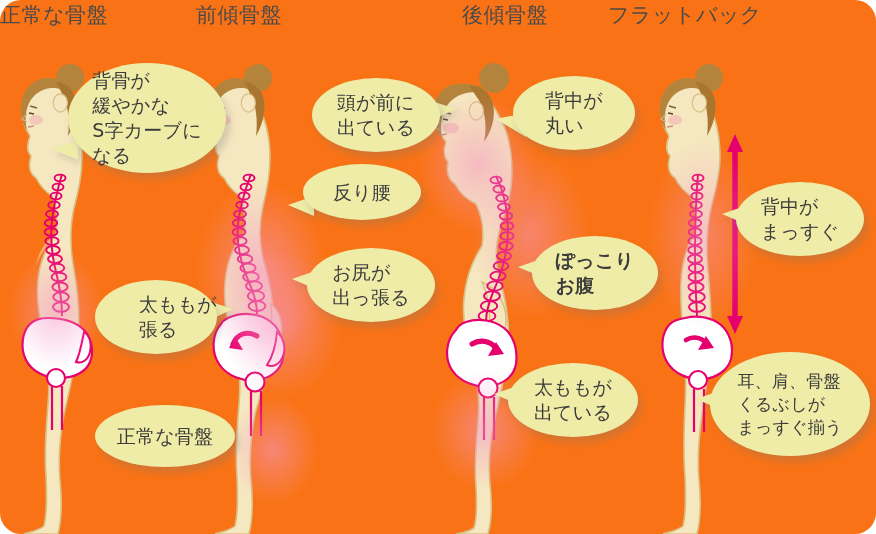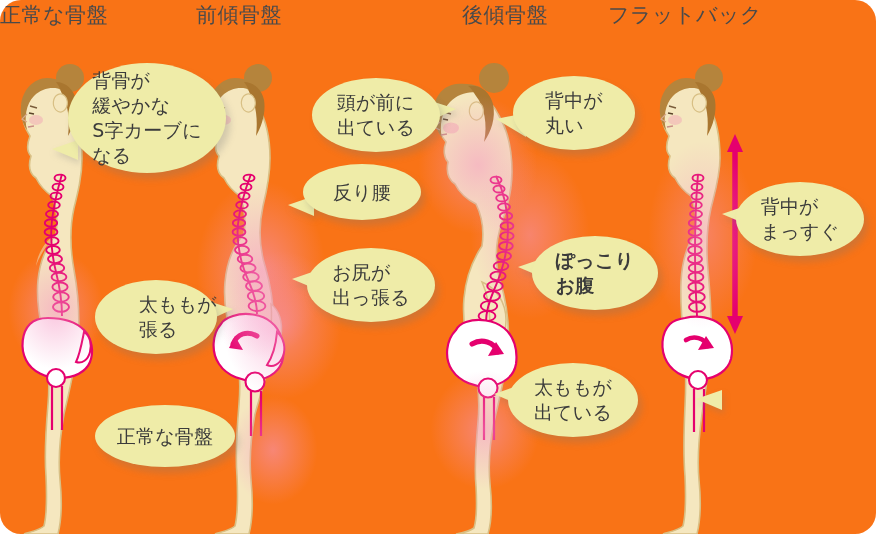--- a/index.html
+++ b/index.html
@@ -418,14 +418,19 @@
   <div class="bubble" style="left:508px; top:363px; width:130px; height:74px;">
     <span class="btxt">太ももが
 出ている</span>
   </div>
 
   <div class="bubble" style="left:736px; top:182px; width:128px; height:74px;">
     <span class="btxt">背中が
 まっすぐ</span>
   </div>
 
+  <div class="bubble" style="left:710px; top:352px; width:160px; height:104px;">
+    <span class="btxt" style="font-size:17px; line-height:23px;">耳、肩、骨盤
+くるぶしが
+まっすぐ揃う</span>
+  </div>
 
 </div>
 
 </body></html>

